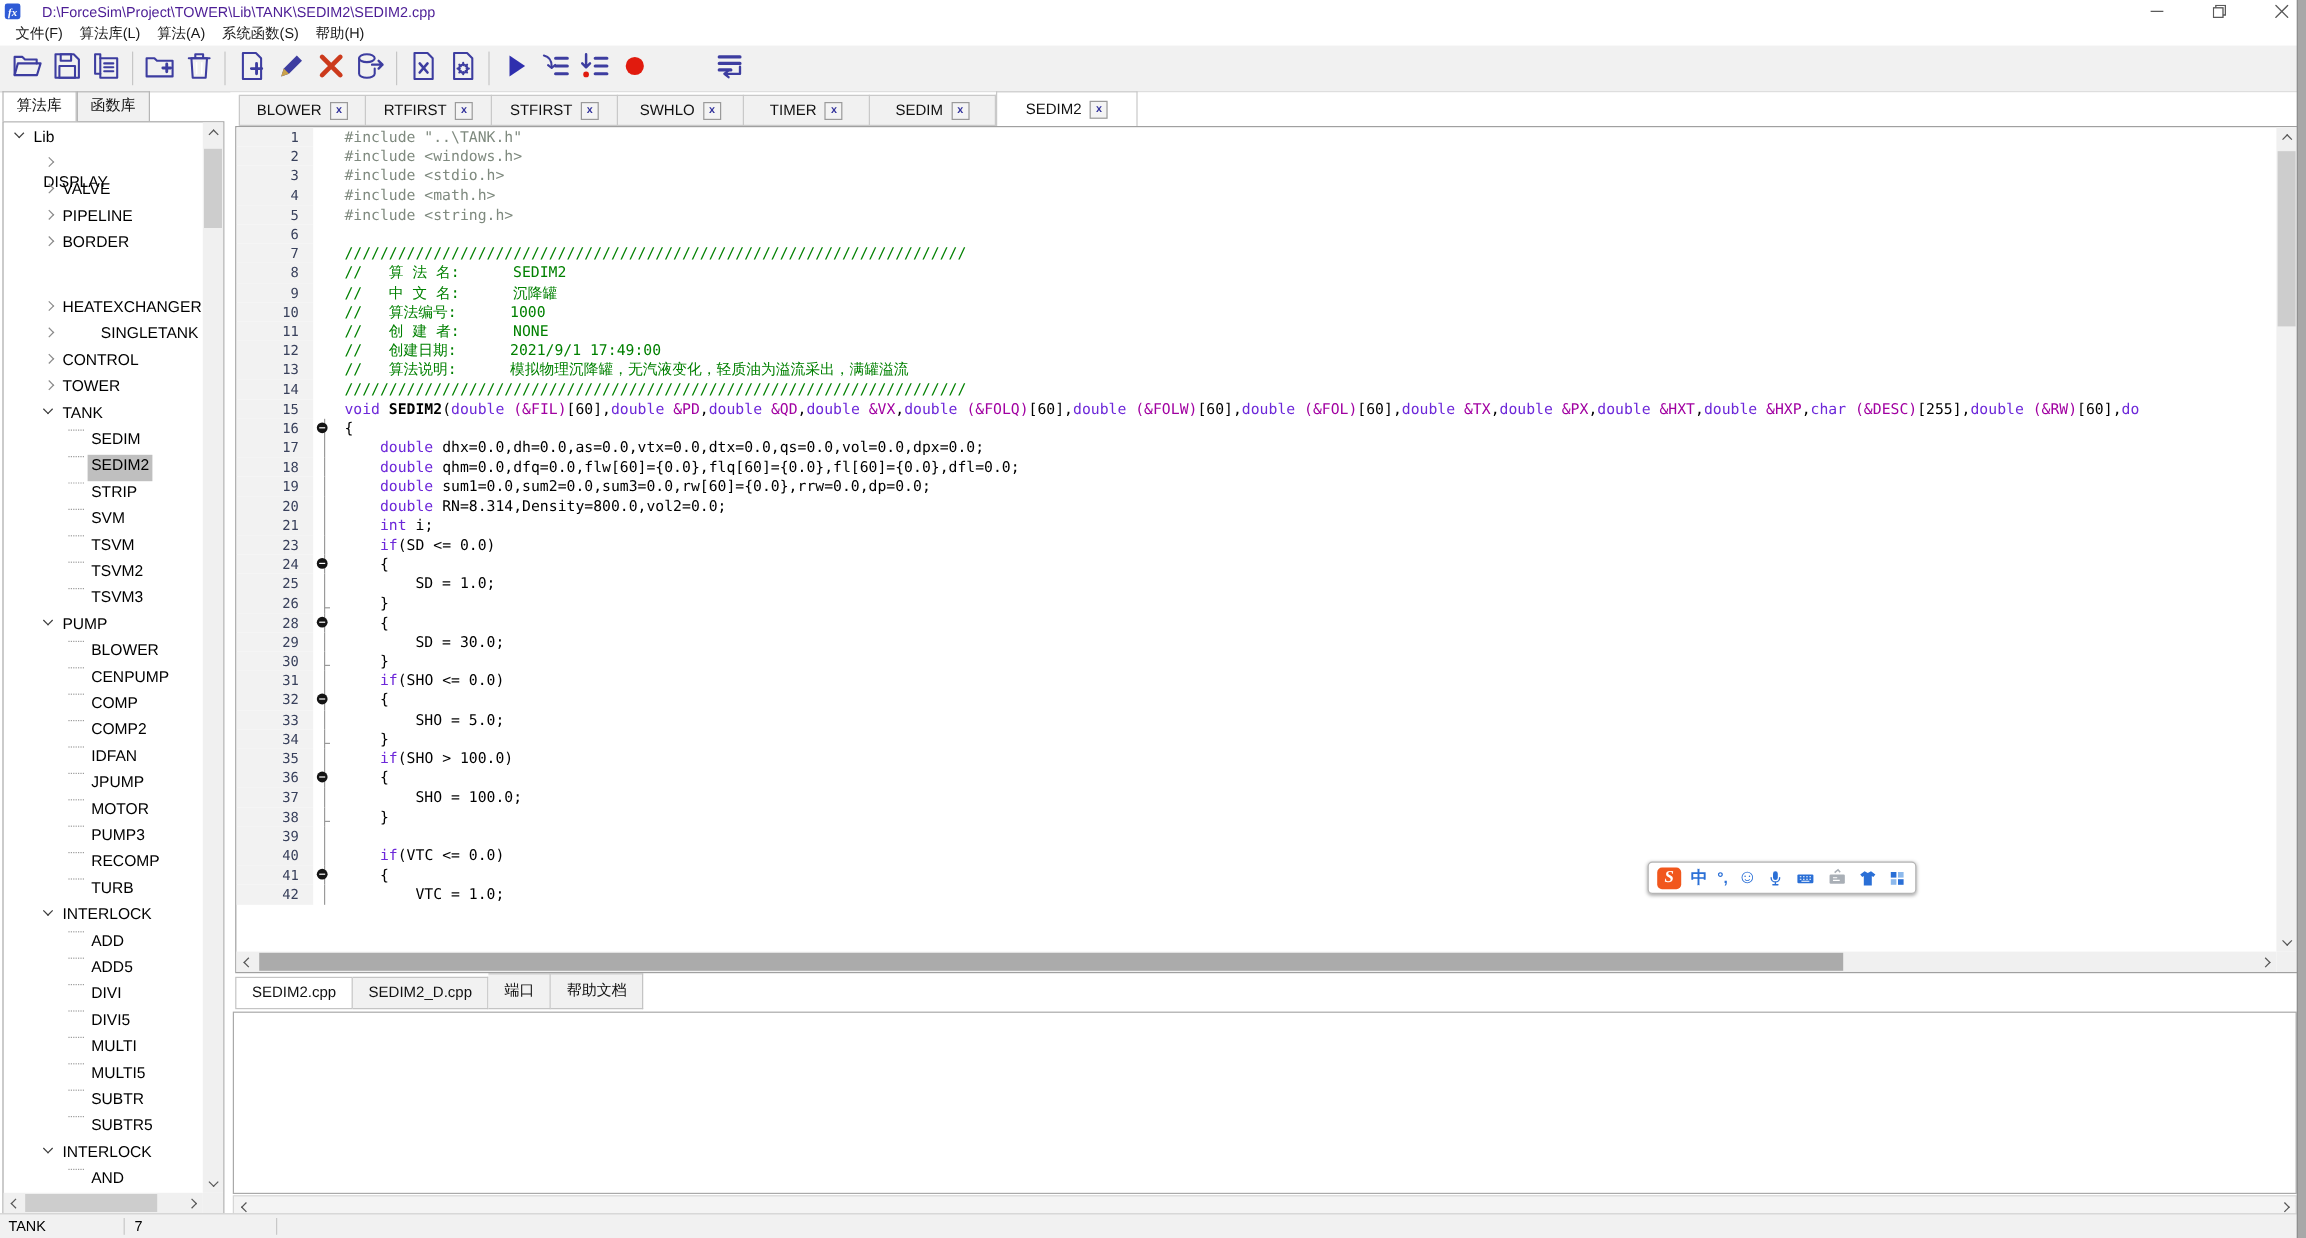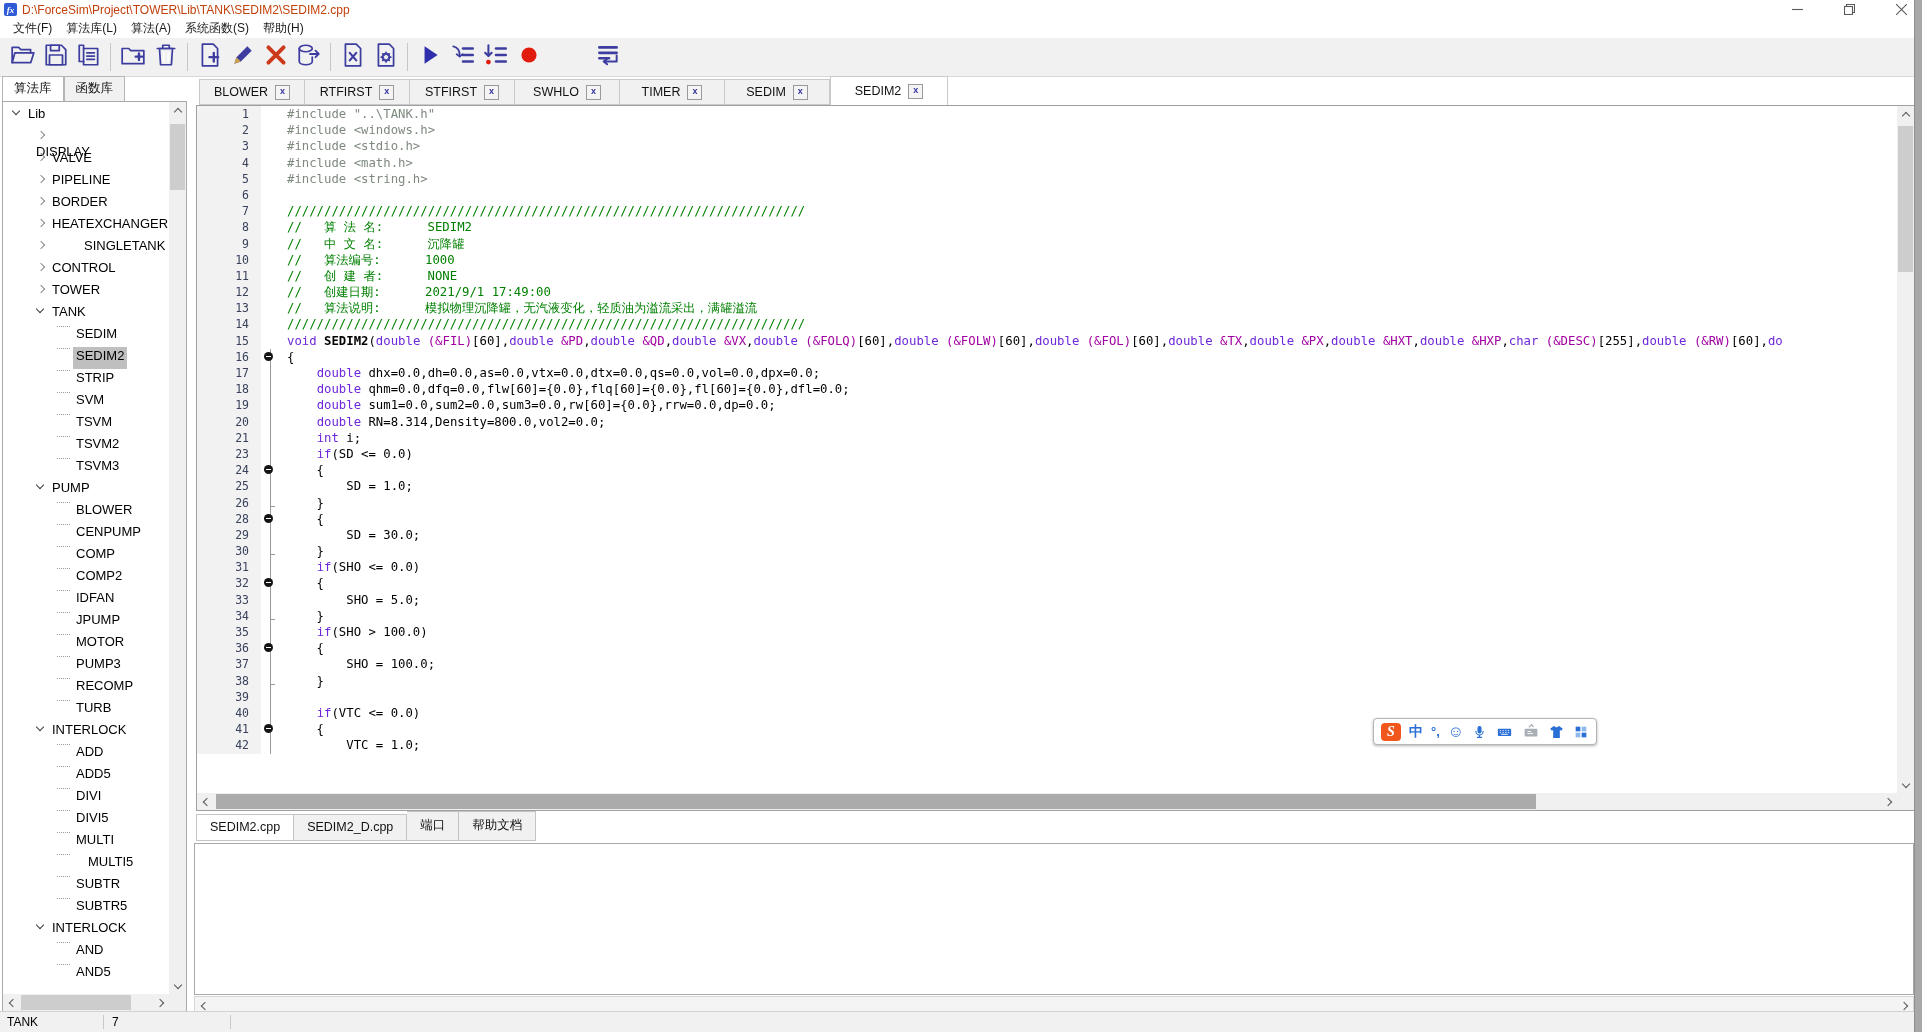--- a/index.html
+++ b/index.html
@@ -2,21 +2,21 @@
 <html><head>
 <meta charset="utf-8">
 <style>
   html,body{margin:0;padding:0;}
   body{width:1922px;height:1032px;position:relative;background:#ffffff;overflow:hidden;
        font-family:"Liberation Sans","DejaVu Sans",sans-serif;color:#000;}
   
   .titlebar{height:19px;background:#fff;display:flex;align-items:center;padding-left:4px;position:relative;}
   .appicon{width:13px;height:13px;border-radius:2px;background:#2f5bd6;color:#fff;
            font:italic bold 9px "Liberation Serif",serif;display:flex;align-items:center;justify-content:center;margin-right:5px;}
-  .title-text{font-size:12px;color:#c2410c;}
+  .title-text{font-size:12px;color:#4c1d95;margin-left:13px;}
   .win-controls{position:absolute;right:10px;top:0;height:19px;display:flex;align-items:center;gap:30px;}
   .wc{width:22px;height:16px;display:flex;align-items:center;justify-content:center;color:#5a5a5a;}
   
   .menubar{height:19px;background:#fff;display:flex;align-items:center;padding-left:6px;}
   .menu-item{font-size:12px;padding:1px 7px;color:#1a1a1a;}
   
   .toolbar{height:38px;background:#f1f1f1;border-bottom:1px solid #d9d9d9;display:flex;align-items:center;padding-left:6px;}
   .tb-btn{width:33px;height:32px;display:flex;align-items:center;justify-content:center;}
   .tb-sep{width:1px;height:28px;background:#c6c6c6;margin:0 5px;}
   .tb-gap{width:46px;}
@@ -261,21 +261,21 @@
             <span class="tree-label">VALVE</span>
           </div>
           <div class="tree-row" style="padding-left: 30px;">
             <span class="chev collapsed"></span>
             <span class="tree-label">PIPELINE</span>
           </div>
           <div class="tree-row" style="padding-left: 30px;">
             <span class="chev collapsed"></span>
             <span class="tree-label">BORDER</span>
           </div>
-          <div class="tree-row" style="padding-left: 30px;">
+          <div class="tree-row" style="padding-left: 30px; margin-top: 32px;">
             <span class="chev collapsed"></span>
             <span class="tree-label">HEATEXCHANGER</span>
           </div>
           <div class="tree-row" style="padding-left: 30px; gap: 32px;">
             <span class="chev collapsed"></span>
             <span class="tree-label">SINGLETANK</span>
           </div>
           <div class="tree-row" style="padding-left: 30px;">
             <span class="chev collapsed"></span>
             <span class="tree-label">CONTROL</span>
@@ -377,21 +377,21 @@
             <span class="tree-label">DIVI</span>
           </div>
           <div class="tree-row" style="padding-left: 54px;">
             <span class="dots"></span>
             <span class="tree-label">DIVI5</span>
           </div>
           <div class="tree-row" style="padding-left: 54px;">
             <span class="dots"></span>
             <span class="tree-label">MULTI</span>
           </div>
-          <div class="tree-row" style="padding-left: 54px; gap: 12px;">
+          <div class="tree-row" style="padding-left: 54px;">
             <span class="dots"></span>
             <span class="tree-label">MULTI5</span>
           </div>
           <div class="tree-row" style="padding-left: 54px;">
             <span class="dots"></span>
             <span class="tree-label">SUBTR</span>
           </div>
           <div class="tree-row" style="padding-left: 54px;">
             <span class="dots"></span>
             <span class="tree-label">SUBTR5</span>

